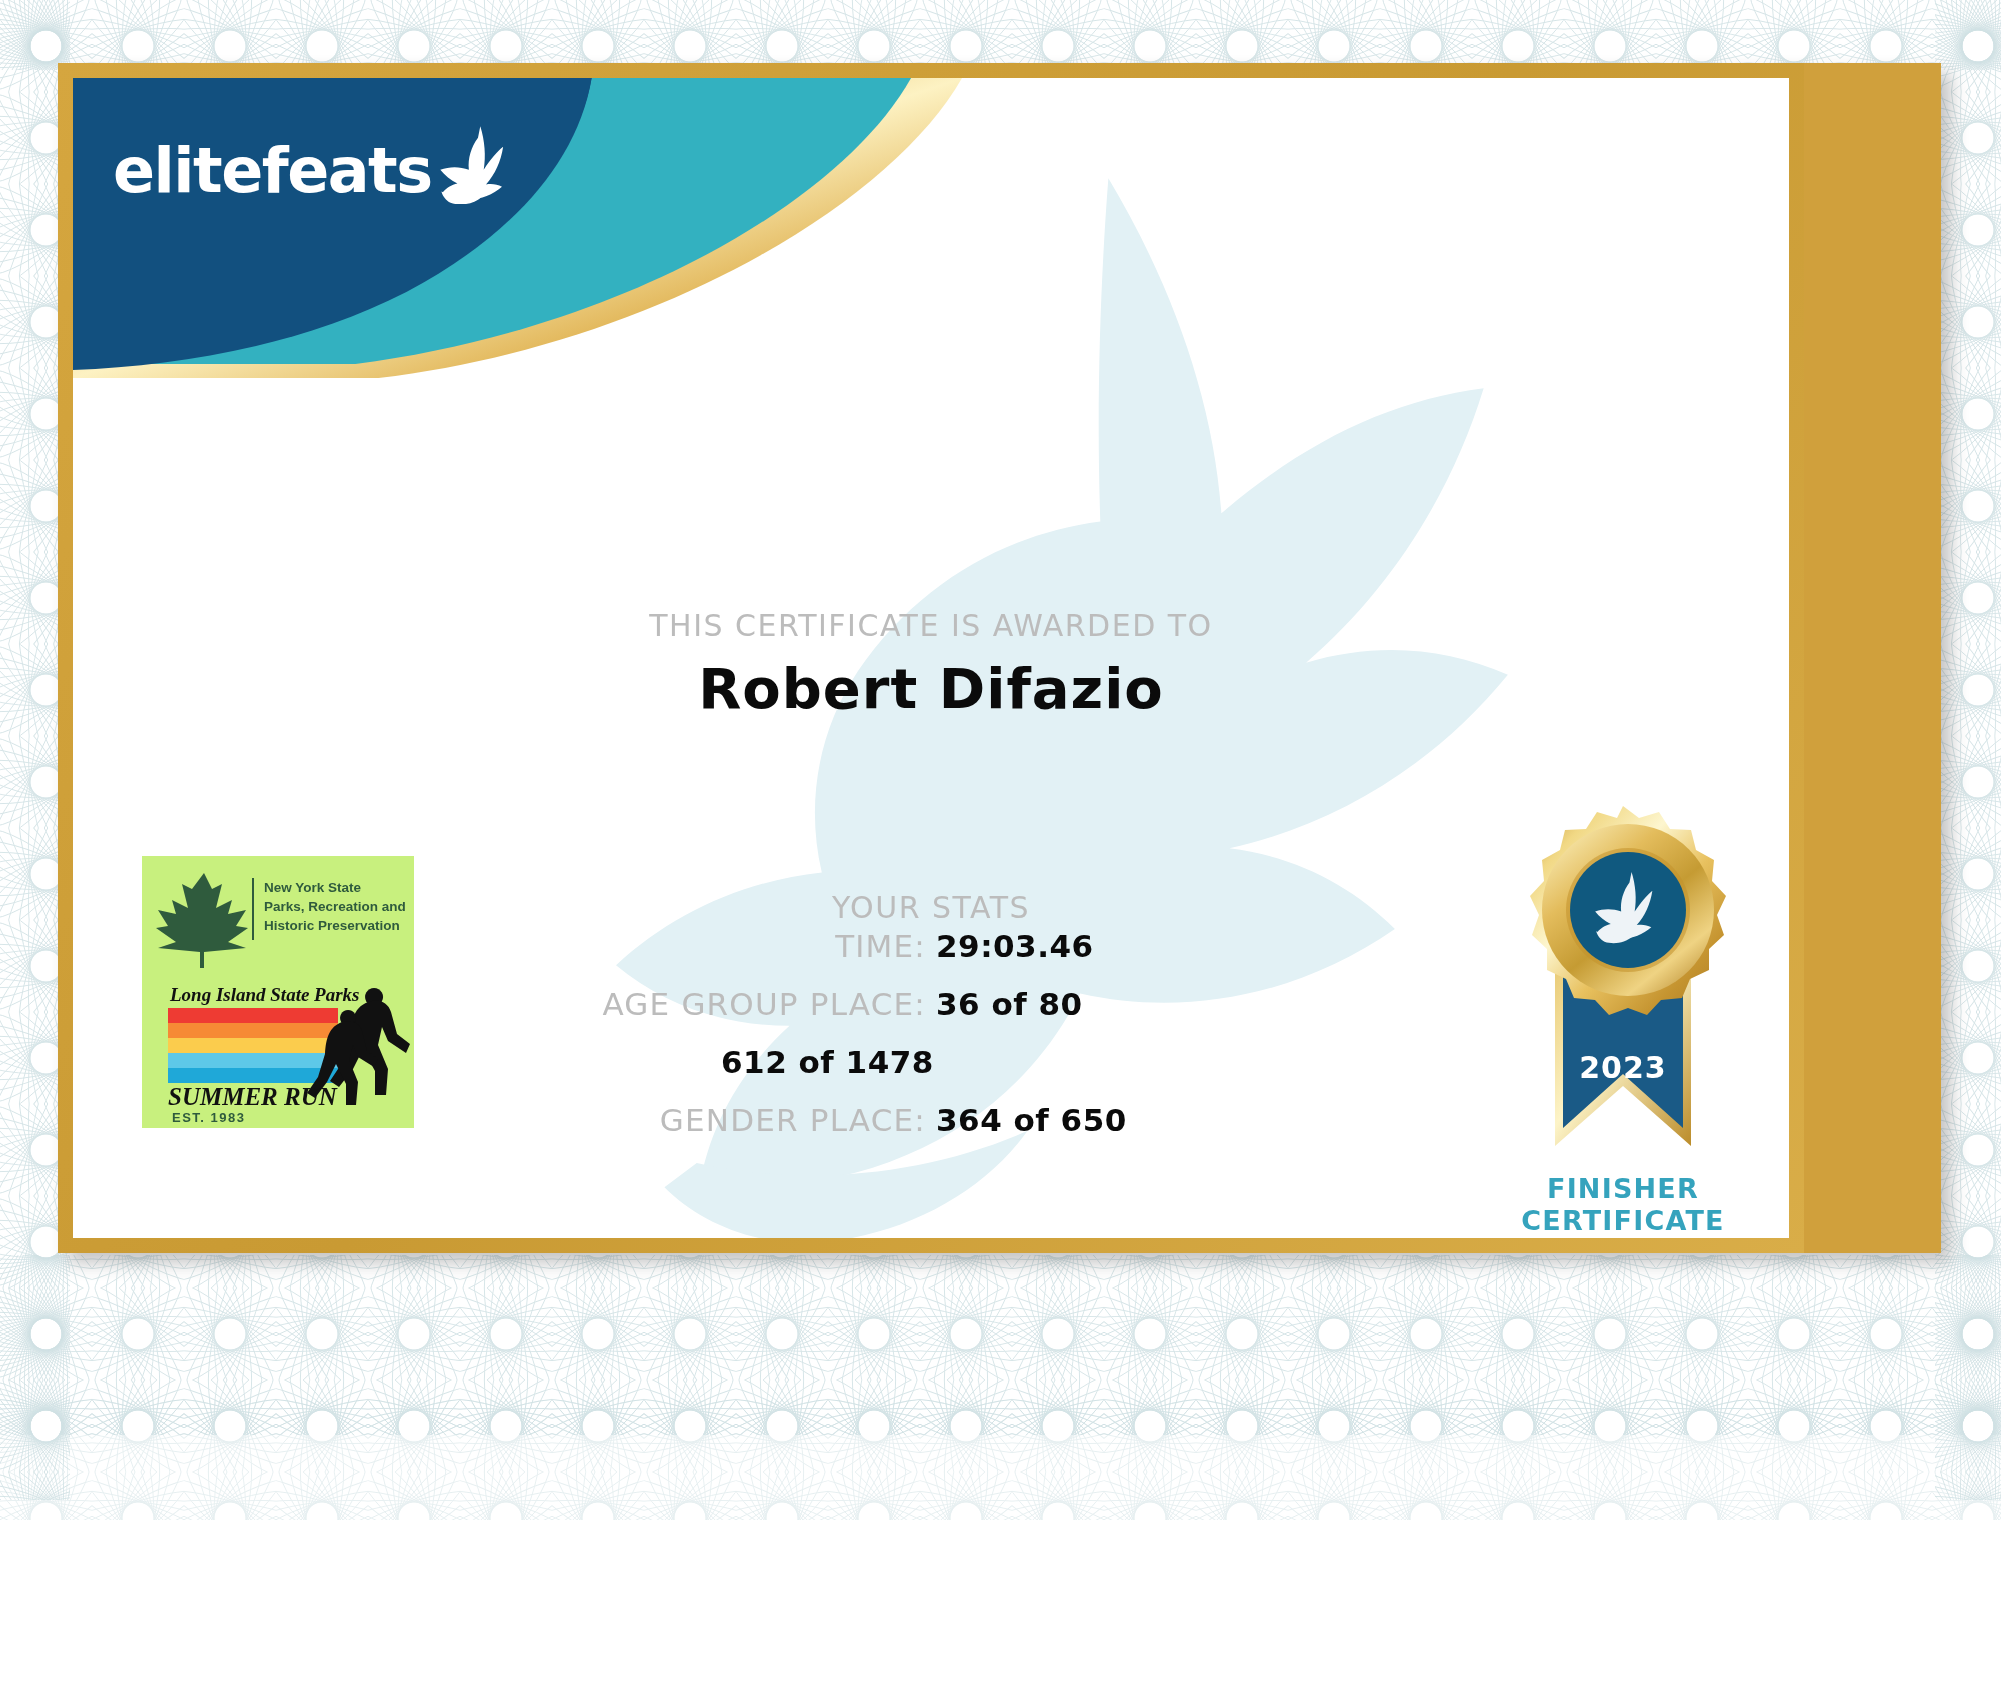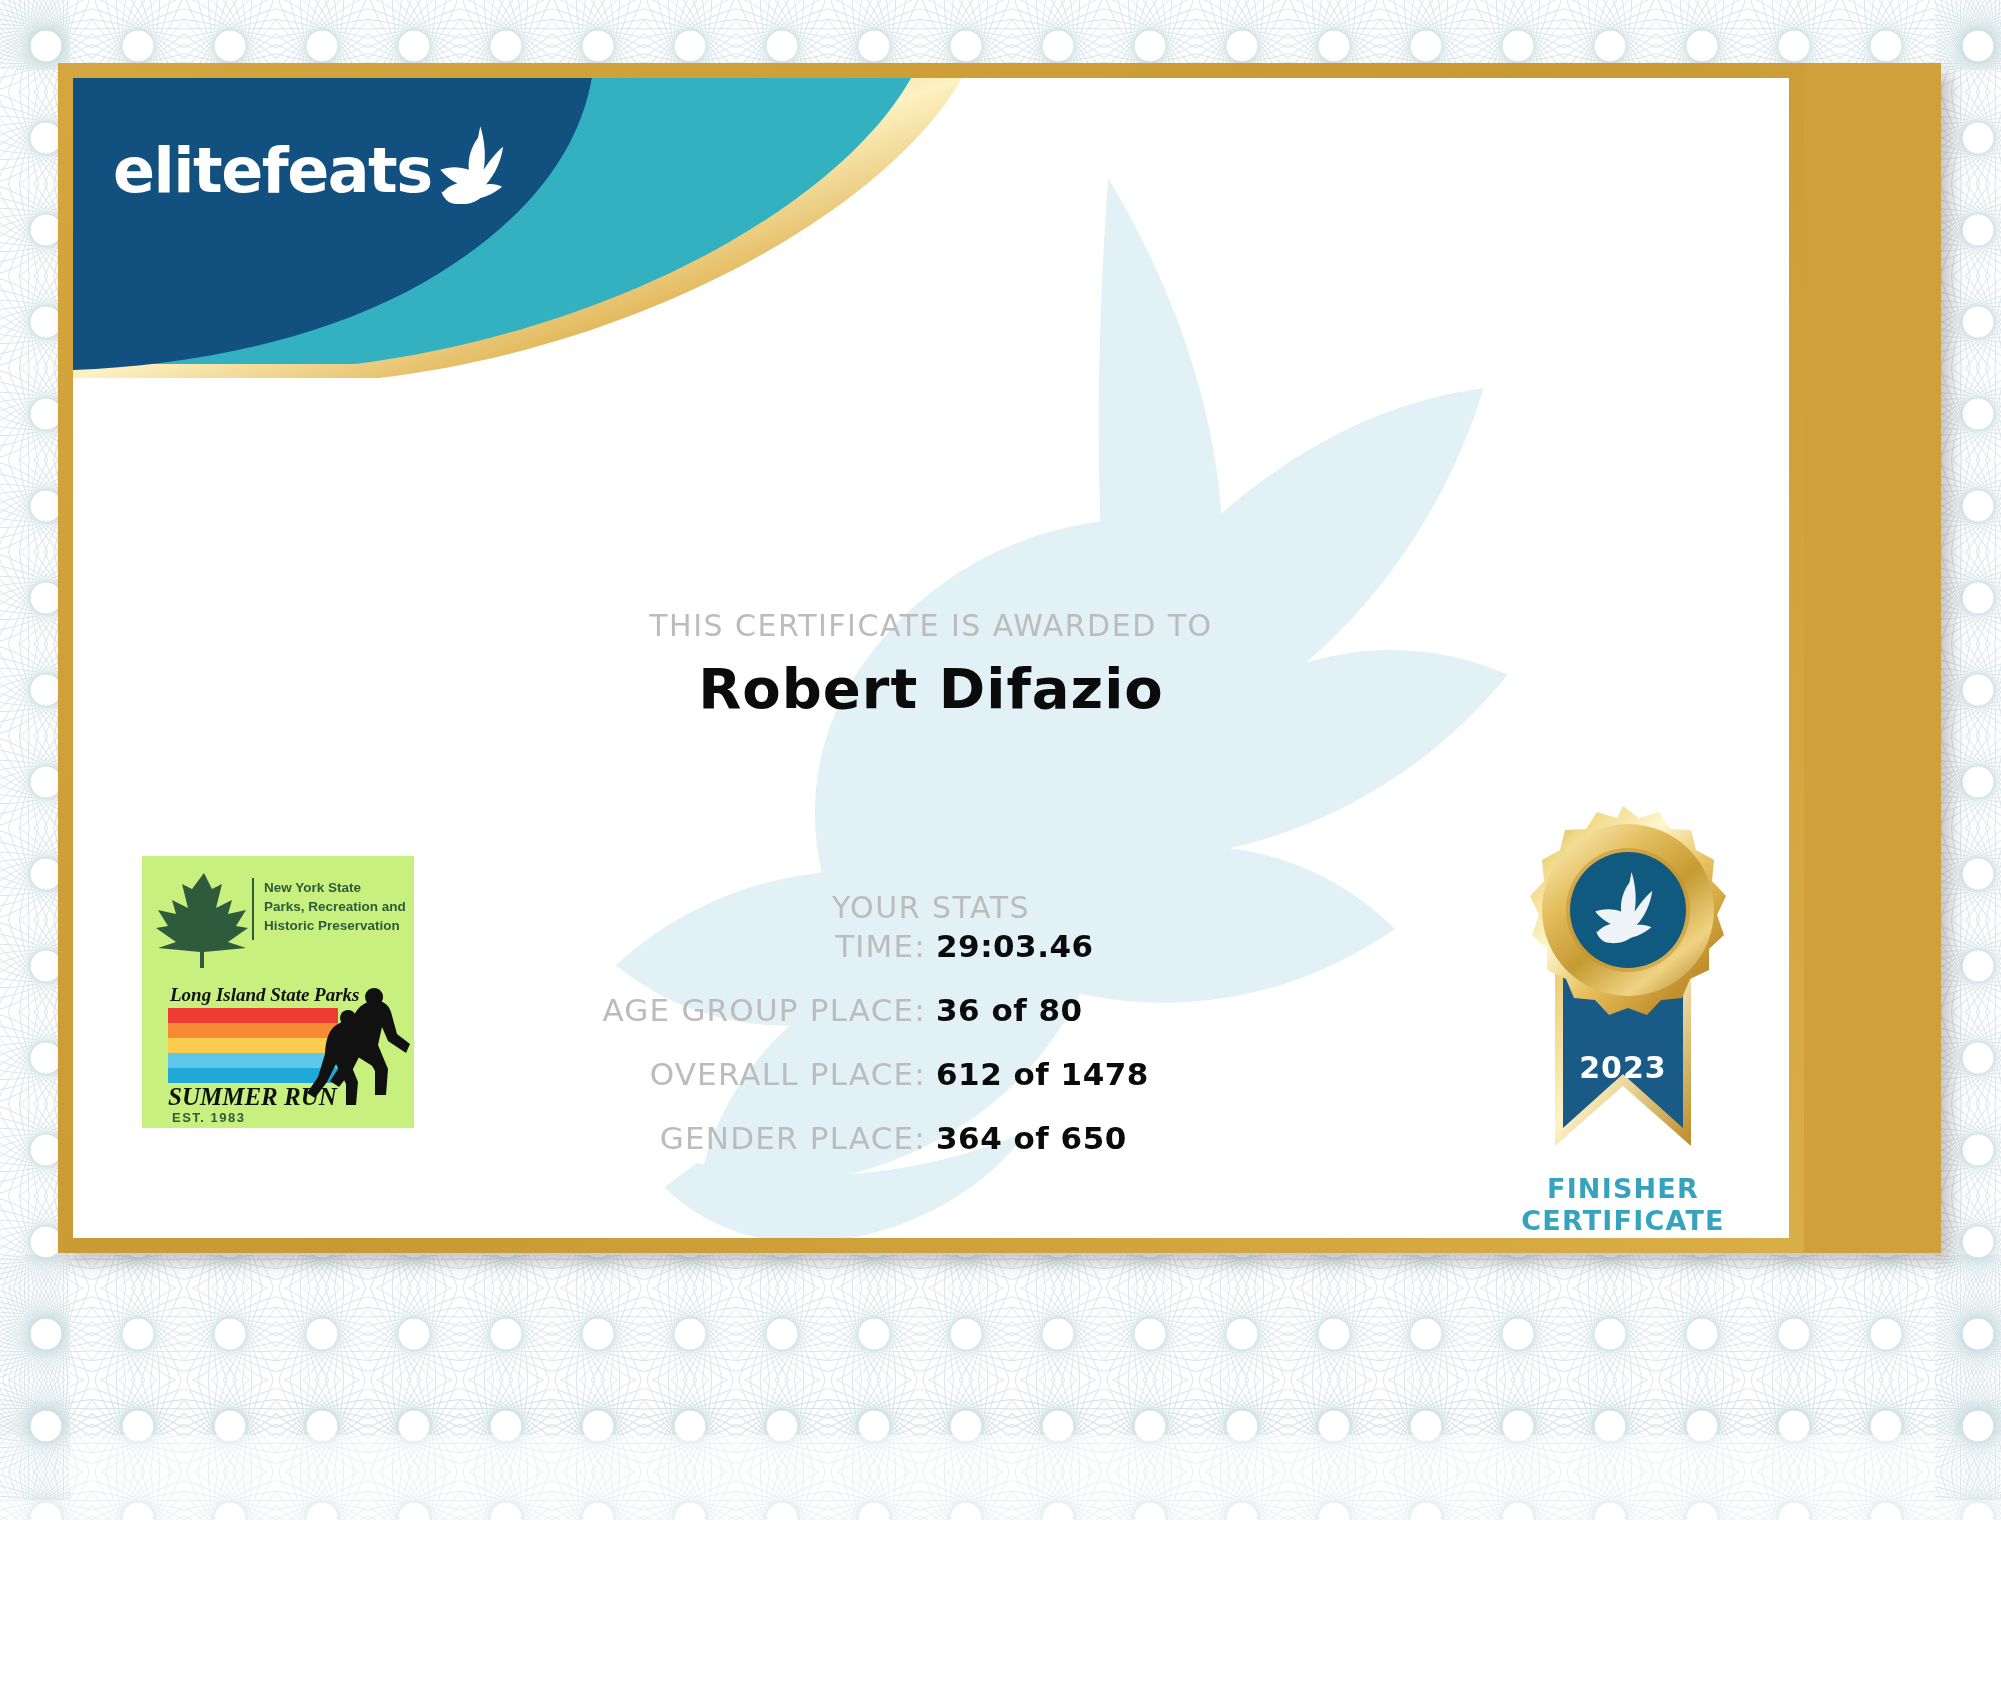--- a/index.html
+++ b/index.html
@@ -169,21 +169,21 @@
     font-size: 30px;
   }
 
   #stats-table {
     position: absolute;
     left: 0;
     right: 0;
     top: 850px;
     display: flex;
     flex-direction: column;
-    gap: 28px;
+    gap: 22px;
   }
   .stat-row {
     display: flex;
     justify-content: center;
     align-items: baseline;
     font-size: 31px;
   }
   .stat-label {
     color: #bcbcbc;
     font-family: "DejaVu Sans", sans-serif;
@@ -344,21 +344,20 @@
         <div id="stats-table">
           <div class="stat-row">
             <span class="stat-label">TIME:</span>
             <span class="stat-value">29:03.46</span>
           </div>
           <div class="stat-row">
             <span class="stat-label">AGE GROUP PLACE:</span>
             <span class="stat-value">36 of 80</span>
           </div>
           <div class="stat-row">
-            <span class="stat-label">OVERALL PLACE:</span>
             <span class="stat-value">612 of 1478</span>
           </div>
           <div class="stat-row">
             <span class="stat-label">GENDER PLACE:</span>
             <span class="stat-value">364 of 650</span>
           </div>
         </div>
 
         <div id="sponsor-logo">
           <svg viewBox="0 0 272 272" width="272" height="272" xmlns="http://www.w3.org/2000/svg">

